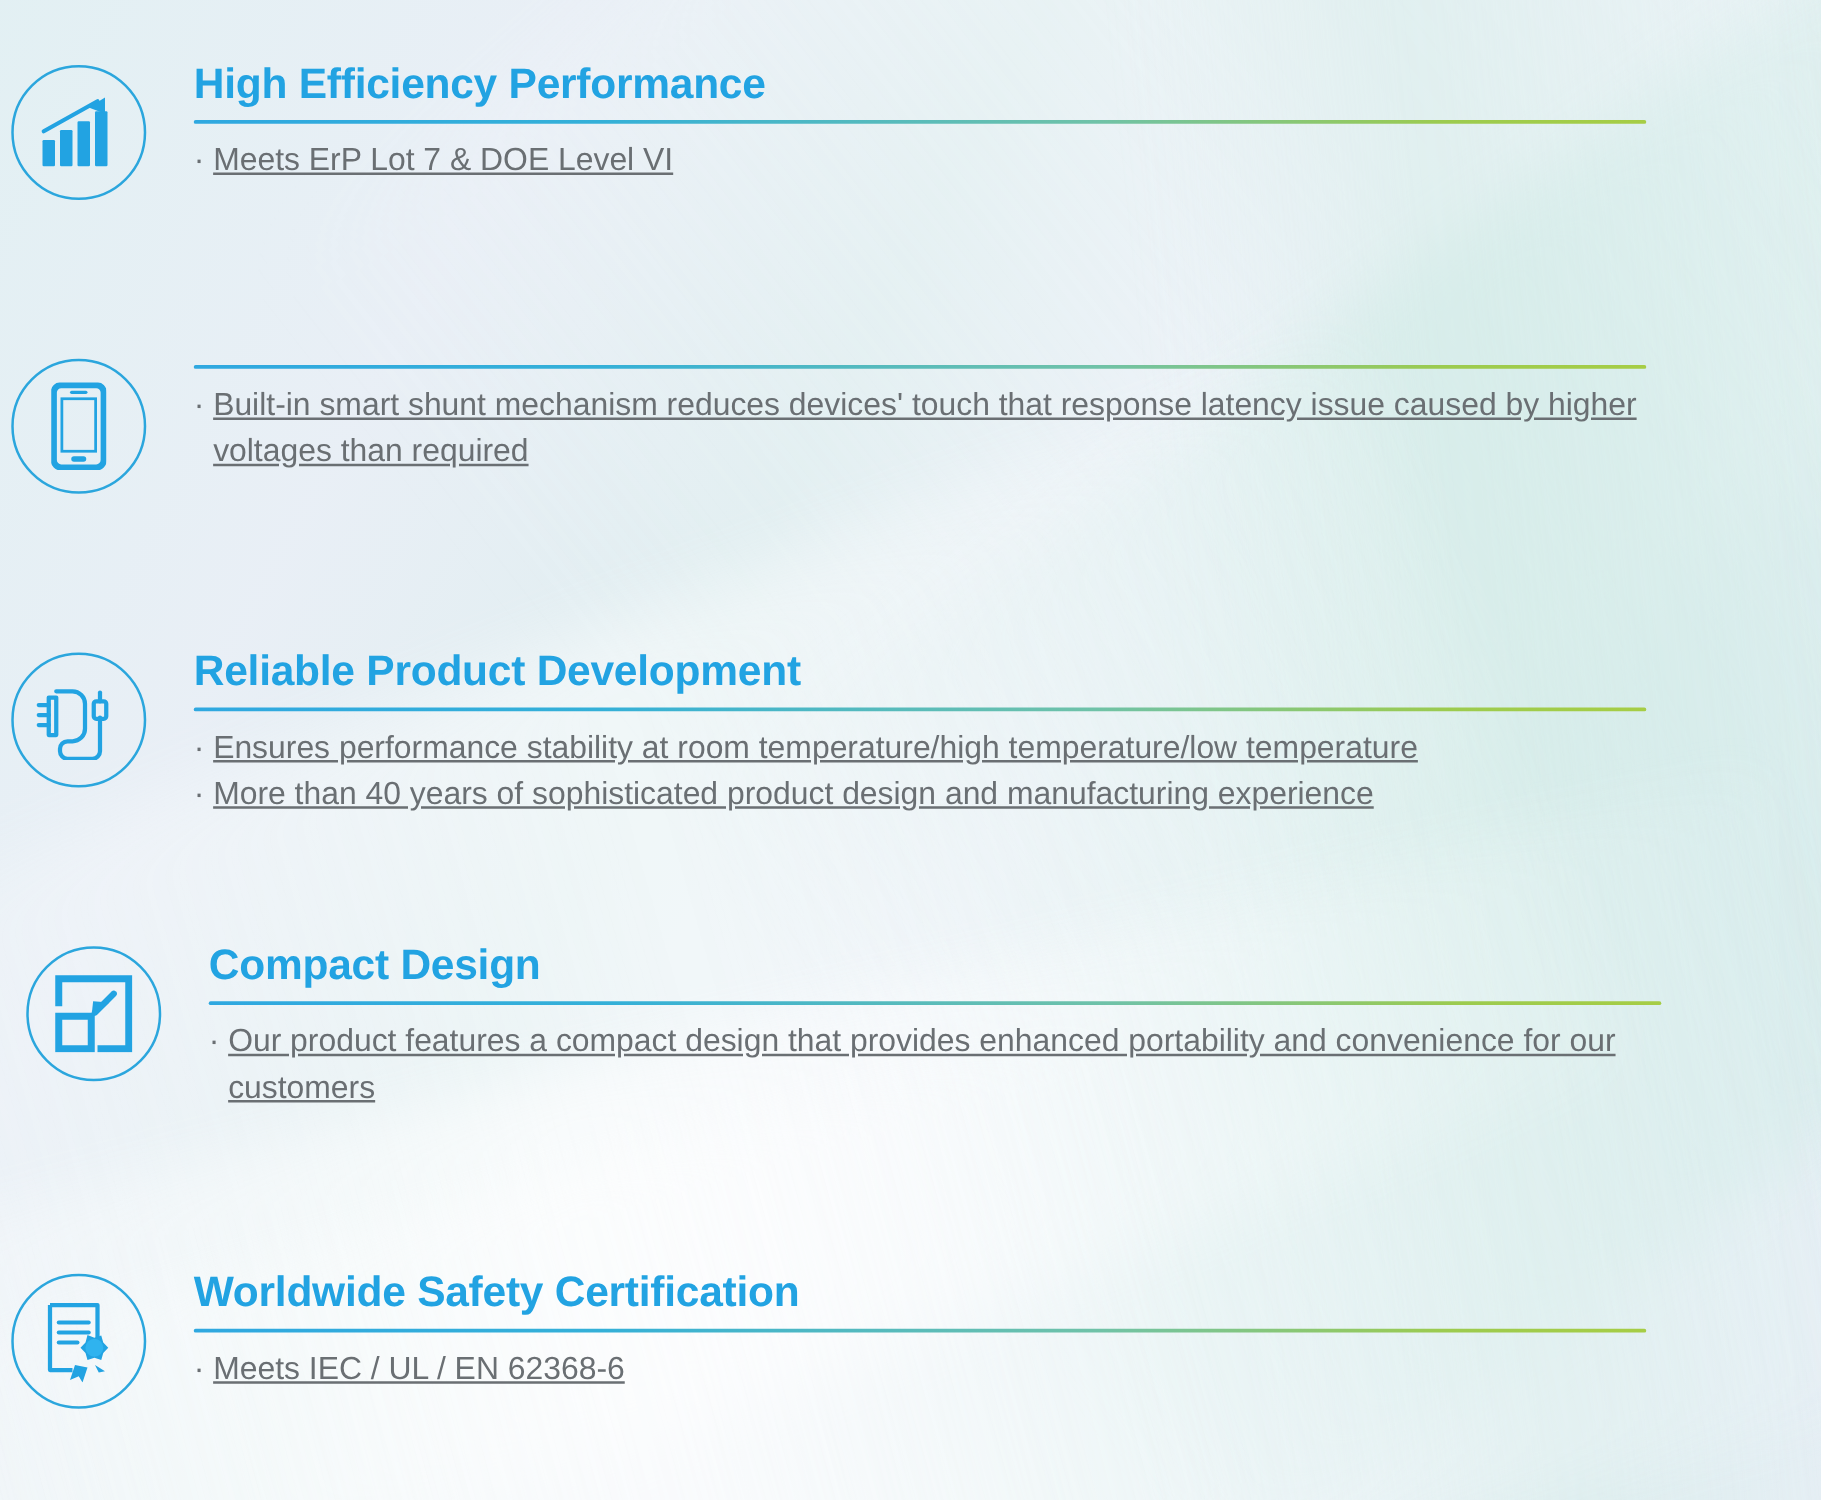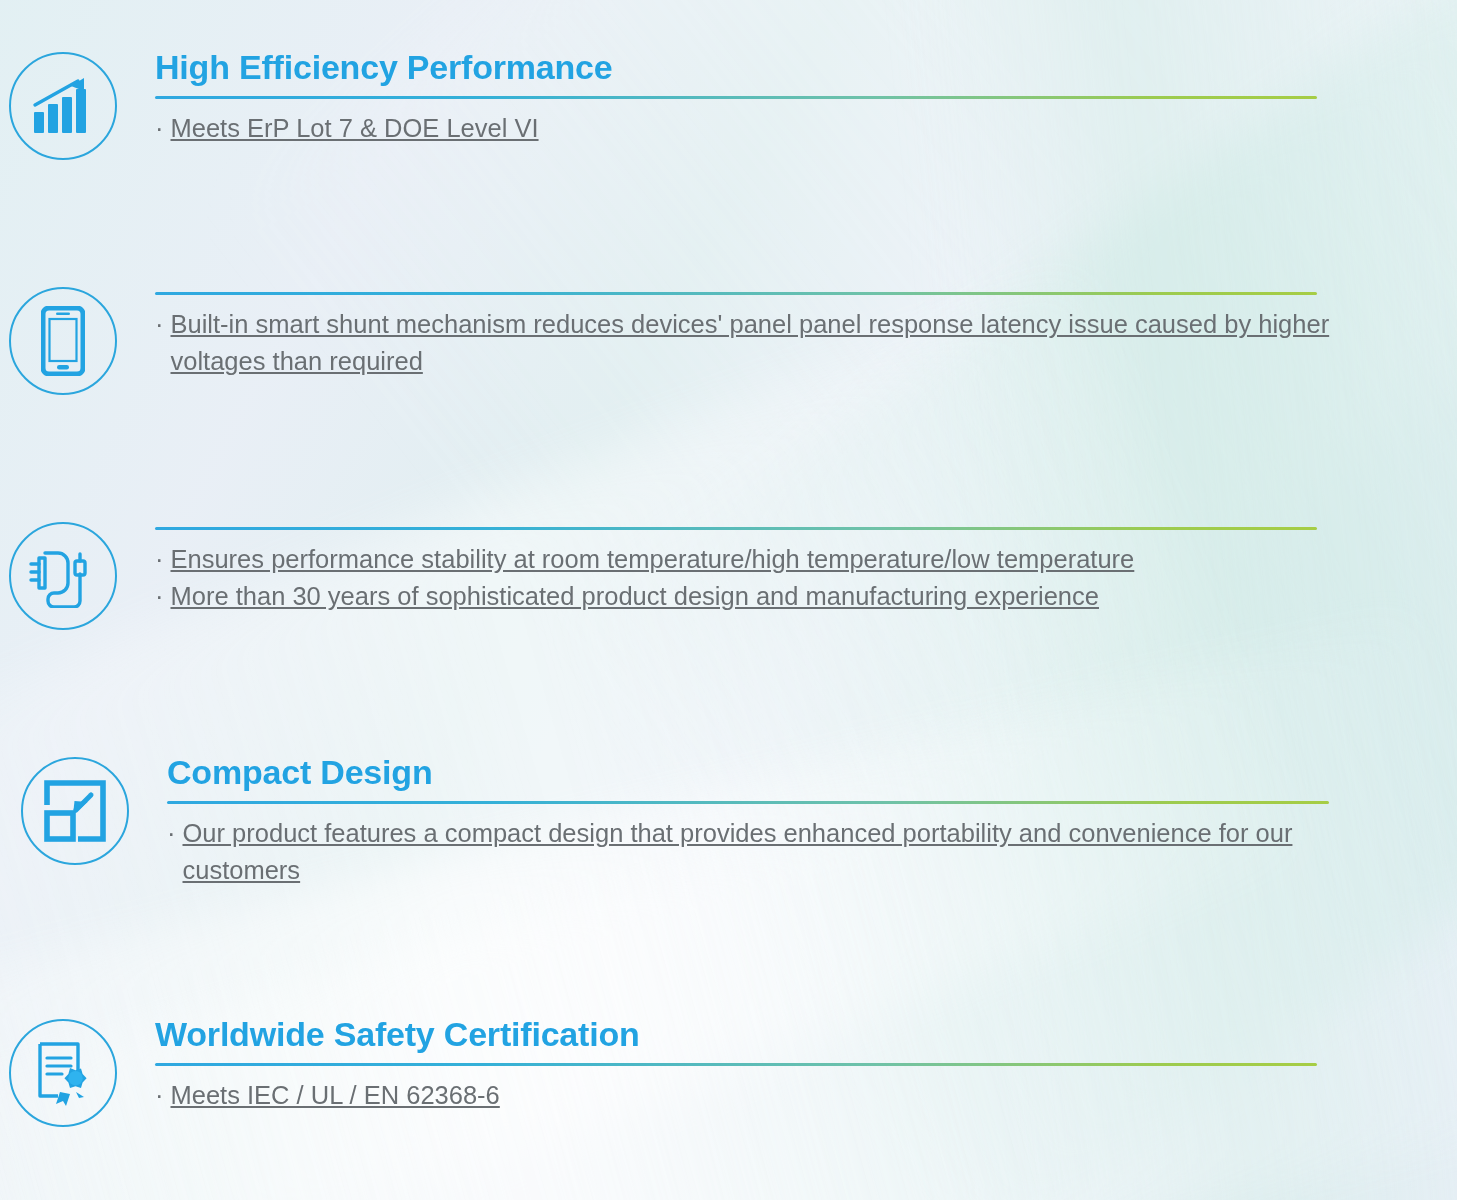--- a/index.html
+++ b/index.html
@@ -212,21 +212,21 @@
             <rect x="15" y="6.5" width="14" height="2.6" rx="1.3" fill="#22a3e2"></rect>
             <rect x="16" y="59" width="12" height="4.4" rx="2.2" fill="#22a3e2"></rect>
           </svg>
         </span>
       </div>
     </div>
     <div class="feature-body">
       <div class="divider"></div>
       <div class="bullet-line">
         <span class="bullet-dot">·</span>
-        <span class="bullet-text">Built-in smart shunt mechanism reduces devices' panel panel response latency issue caused by higher voltages than required</span>
+        <span class="bullet-text">Built-in smart shunt mechanism reduces devices' touch that response latency issue caused by higher voltages than required</span>
       </div>
     </div>
   </div>
 
   <div class="feature" style="top:518px;">
     <div class="icon-wrap">
       <div class="icon-circle">
         <span>
           <svg width="74" height="64" viewBox="0 0 74 64">
             <g fill="none" stroke="#22a3e2" stroke-width="3.4" stroke-linecap="round" stroke-linejoin="round">
@@ -236,28 +236,29 @@
               <path d="M13 28 H5"></path>
               <path d="M13 36 H5"></path>
               <rect x="49" y="17" width="10" height="14" rx="2"></rect>
               <path d="M54 10 V17"></path>
             </g>
           </svg>
         </span>
       </div>
     </div>
     <div class="feature-body">
+      <div class="feature-title">Reliable Product Development</div>
       <div class="divider"></div>
       <div class="bullet-line">
         <span class="bullet-dot">·</span>
         <span class="bullet-text">Ensures performance stability at room temperature/high temperature/low temperature</span>
       </div>
       <div class="bullet-line">
         <span class="bullet-dot">·</span>
-        <span class="bullet-text">More than 30 years of sophisticated product  design and manufacturing experience</span>
+        <span class="bullet-text">More than 40 years of sophisticated product  design and manufacturing experience</span>
       </div>
     </div>
   </div>
 
   <div class="feature" style="top:753px;margin-left:12px;">
     <div class="icon-wrap">
       <div class="icon-circle">
         <span>
           <svg width="62" height="62" viewBox="0 0 62 62">
             <g fill="none" stroke="#22a3e2" stroke-width="5.6">

